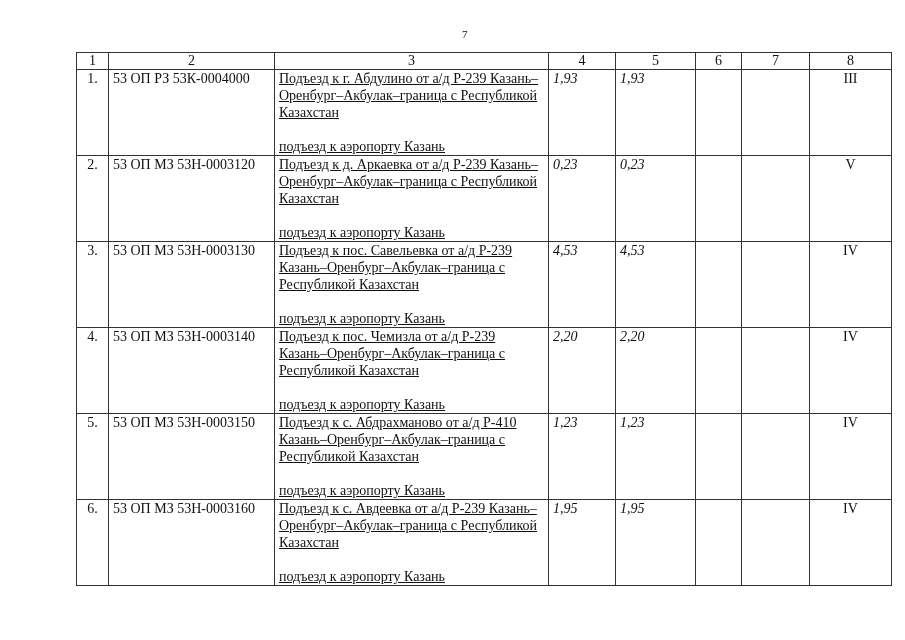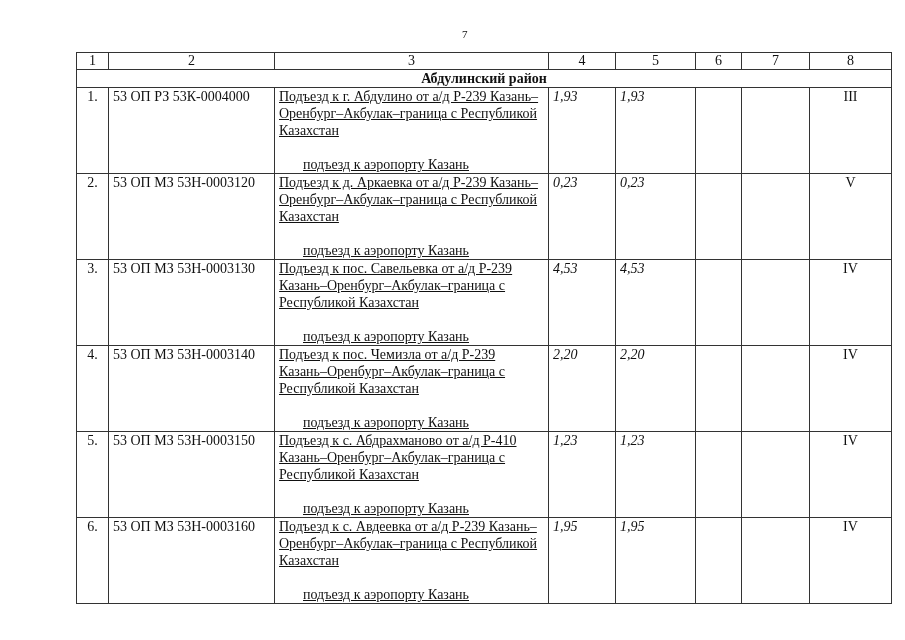--- a/index.html
+++ b/index.html
@@ -10,21 +10,21 @@
               table-layout: fixed; width: 815px; font-size: 14px; line-height: 17px; }
   table.doc td { border: 1px solid #333; vertical-align: top; padding: 0 4px; }
   tr.head td { text-align: center; height: 16px; padding: 0; line-height: 16px; }
   tr.section td { font-weight: bold; text-align: center; height: 17px; line-height: 17px; }
   tr.row td { height: 80px; }
   td.num { text-align: center; padding-top: 1px; }
   td.code { padding-left: 6px; padding-top: 1px; }
   td.name { padding-left: 4px; padding-top: 1px; text-decoration: underline; }
   td.val { text-align: left; padding-top: 1px; font-style: italic; }
   td.cat { text-align: center; padding-top: 1px; }
-  .note { display: block; margin-top: 17px; margin-left: 24px; }
+  .note { display: block; margin-top: 17px; }
 </style>
 </head>
 <body>
 
 <div class="page-num">7</div>
 
 <table class="doc">
   <colgroup>
     <col style="width:32px">
     <col style="width:166px">
@@ -38,23 +38,20 @@
   <tbody>
       <tr class="head">
     <td>1</td>
     <td>2</td>
     <td>3</td>
     <td>4</td>
     <td>5</td>
     <td>6</td>
     <td>7</td>
     <td>8</td>
-  </tr>
-  <tr class="section">
-    <td colspan="8">Абдулинский район</td>
   </tr>
 
   <tr class="row">
     <td class="num">1.</td>
     <td class="code">53 ОП РЗ 53К-0004000</td>
     <td class="name"><span>Подъезд к г. Абдулино от а/д Р-239 Казань–Оренбург–Акбулак–граница с Республикой Казахстан</span><span class="note">подъезд к аэропорту Казань</span></td>
     <td class="val">1,93</td>
     <td class="val">1,93</td>
     <td class="val"></td>
     <td class="val"></td>

